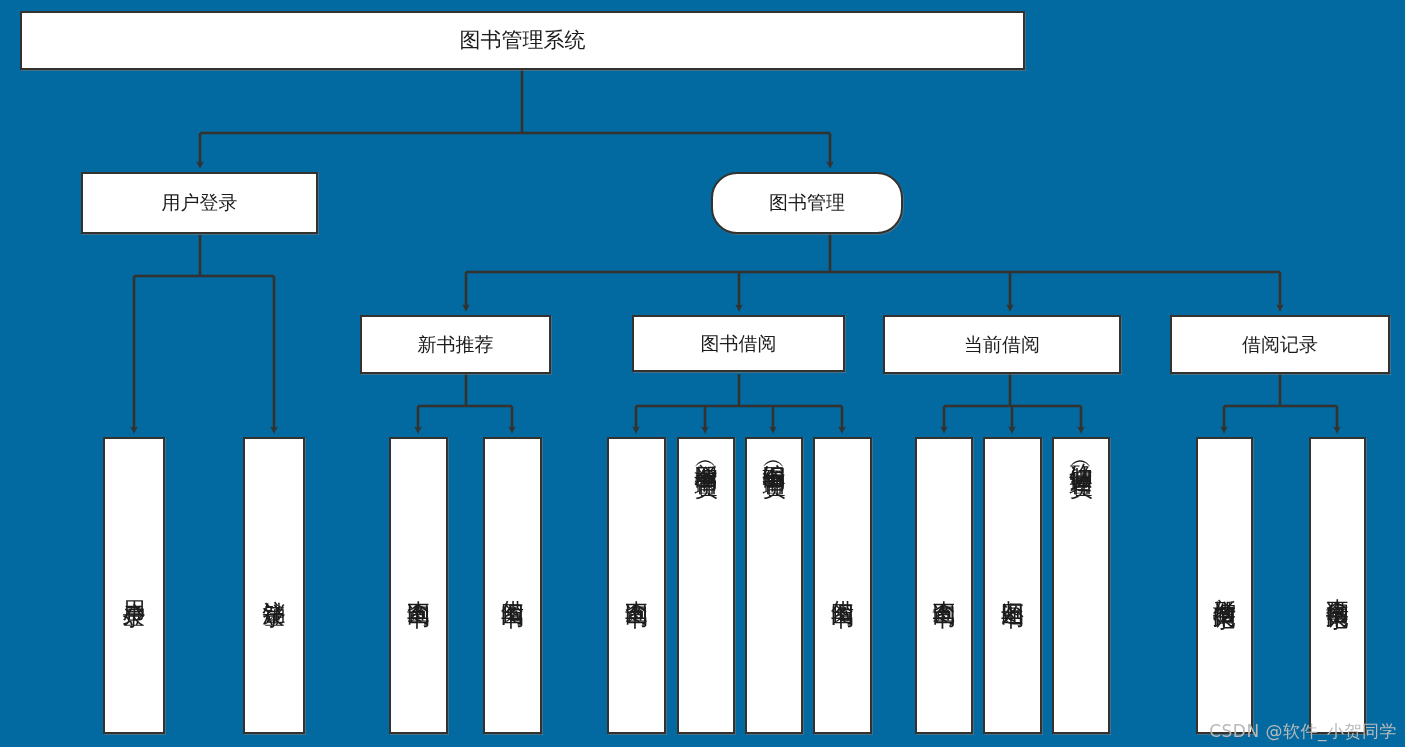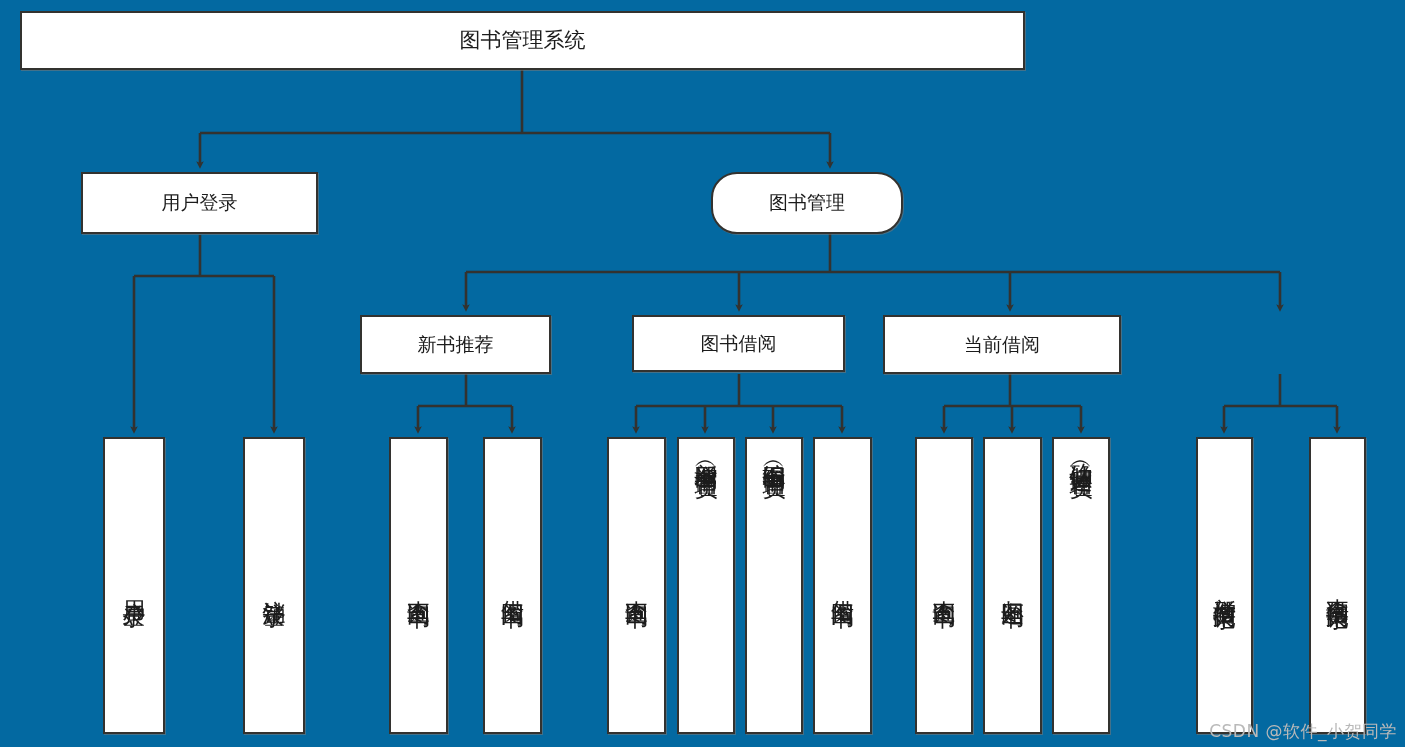--- a/index.html
+++ b/index.html
@@ -146,20 +146,23 @@
   </div>
 
   <div class="node lvl2" style="left:632px; top:315px; width:213px; height:57px;">
     <span class="label">图书借阅</span>
   </div>
 
   <div class="node lvl2" style="left:863px; top:315px; width:238px; height:59px;margin-left:20px;">
     <span class="label">当前借阅</span>
   </div>
 
+  <div class="node lvl2" style="left:1170px; top:315px; width:220px; height:59px;">
+    <span class="label">借阅记录</span>
+  </div>
 
   <div class="node leaf vcenter" style="left:103px; top:437px; width:62px; height:297px;">
     <span class="label">用户登录</span>
   </div>
 
   <div class="node leaf vcenter" style="left:243px; top:437px; width:62px; height:297px;">
     <span class="label">注销登录</span>
   </div>
 
   <div class="node leaf vcenter" style="left:389px; top:437px; width:59px; height:297px;">

